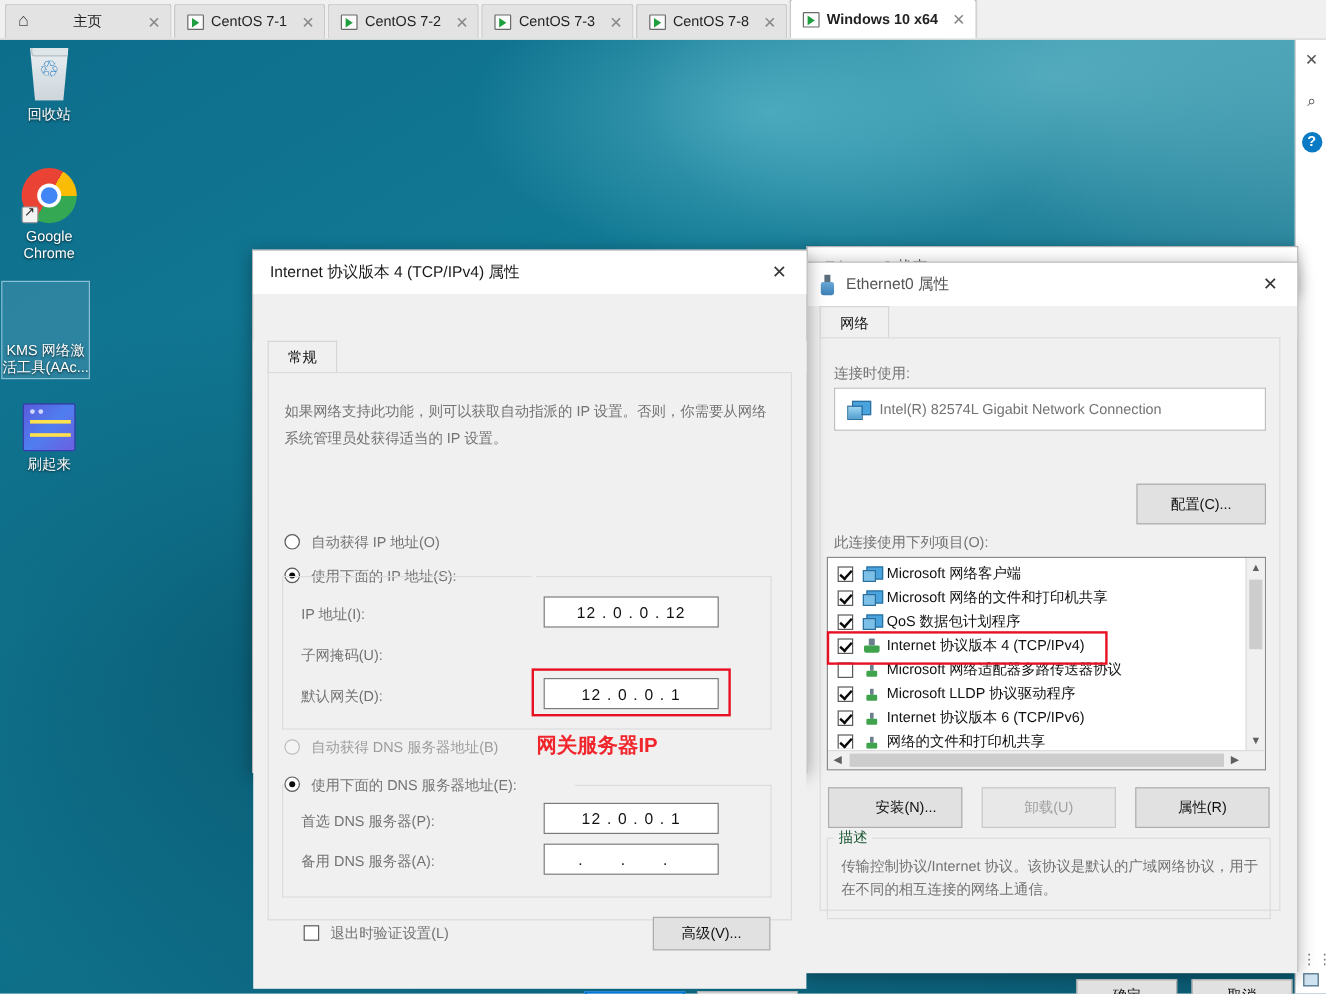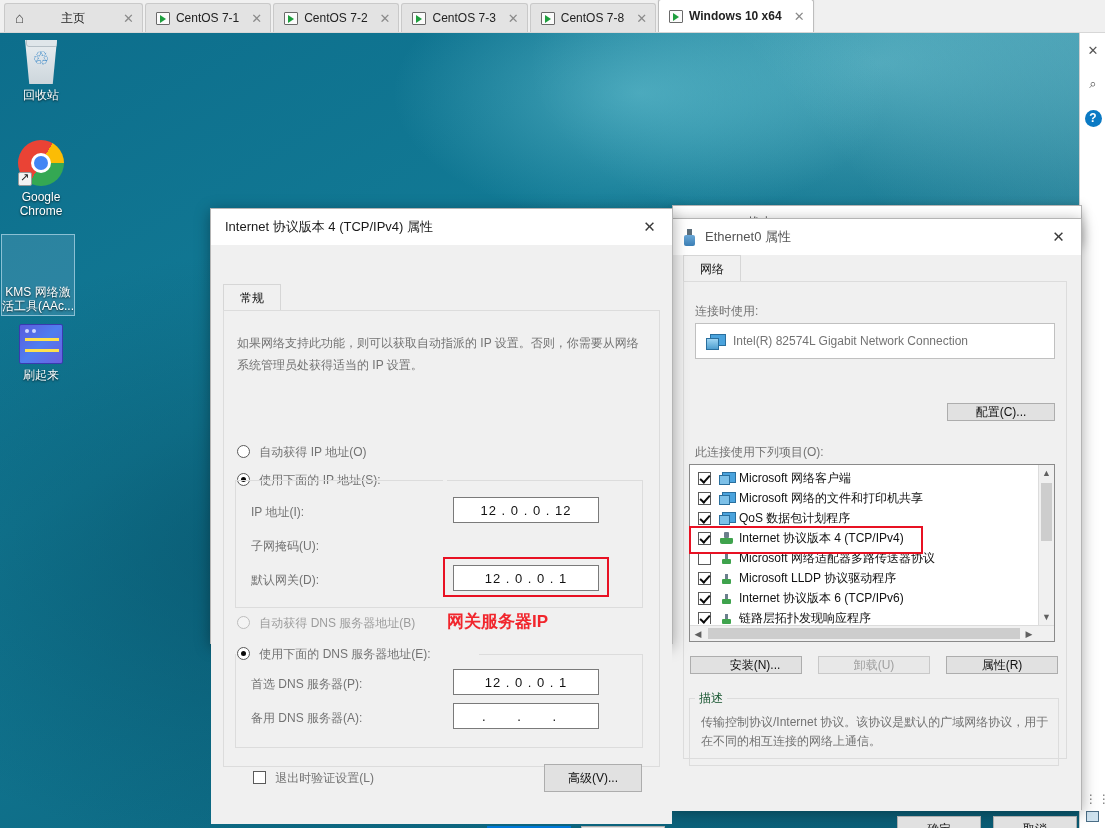--- a/index.html
+++ b/index.html
@@ -203,21 +203,21 @@
   }
   .ipbox{
     background:#fff;border:1px solid #7a7a7a;
     height:26px; display:flex;align-items:center;justify-content:center;
     font-size:13px; letter-spacing:1px; color:#111;
     font-family:"Liberation Sans", sans-serif;
   }
   .ipbox.empty{ color:#111; }
   .btn{
     background:#e1e1e1;border:1px solid #adadad;
-    height:18px; display:flex;align-items:center;justify-content:center;
+    height:34px; display:flex;align-items:center;justify-content:center;
     font-size:12px;color:#111;
   }
   .btn.default{ border:2px solid #0078d7; background:#e1e1e1; }
   .btn.disabled{ color:#a0a0a0; border-color:#c8c8c8; background:#e8e8e8; }
   .grpbox{
     position:absolute; border:1px solid #dcdcdc;
   }
   .grplabel{
     position:absolute; background:#f0f0f0; padding:0 4px; font-size:12px;color:#14532d;
   }
@@ -410,21 +410,21 @@
 <div class="dicon selected" style="left:1px; top:234px; width:74px; padding:2px 0 2px;">
   <span class="glyph winlogo">
     <i></i>
       <i></i>
       <i></i>
       <i></i>
   </span>
   <span>KMS 网络激活工具(AAc...</span>
 </div>
 
-<div class="dicon" style="left:3px; top:324px;">
+<div class="dicon" style="left:3px; top:336px;">
   <span class="glyph bluefile"></span>
   <span>刷起来</span>
 </div>
 
 <div class="peekwin" style="left:672px; top:205px; width:410px; height:40px;">
   <div class="peek-title">Ethernet0 状态</div>
   <div class="peek-close">✕</div>
 </div>
 
 <div class="dlg" style="left:668px; top:218px; width:414px; height:592px;">
@@ -489,21 +489,21 @@
           <span>Microsoft LLDP 协议驱动程序</span>
         </div>
         <div class="lrow">
           <span class="cbx on"></span>
           <span class="netico plug2"></span>
           <span>Internet 协议版本 6 (TCP/IPv6)</span>
         </div>
         <div class="lrow">
           <span class="cbx on"></span>
           <span class="netico plug2"></span>
-          <span>链路层拓扑发现响应程序</span>
+          <span>网络的文件和打印机共享</span>
         </div>
       </div>
       <div class="vscroll">
         <div class="arw">▲</div>
         <div class="thumb"></div>
         <div class="arw" style="position:absolute;bottom:0;left:0;right:0;">▼</div>
       </div>
       <div class="hscroll">
         <div class="arw">◀</div>
         <div class="thumb"></div>

